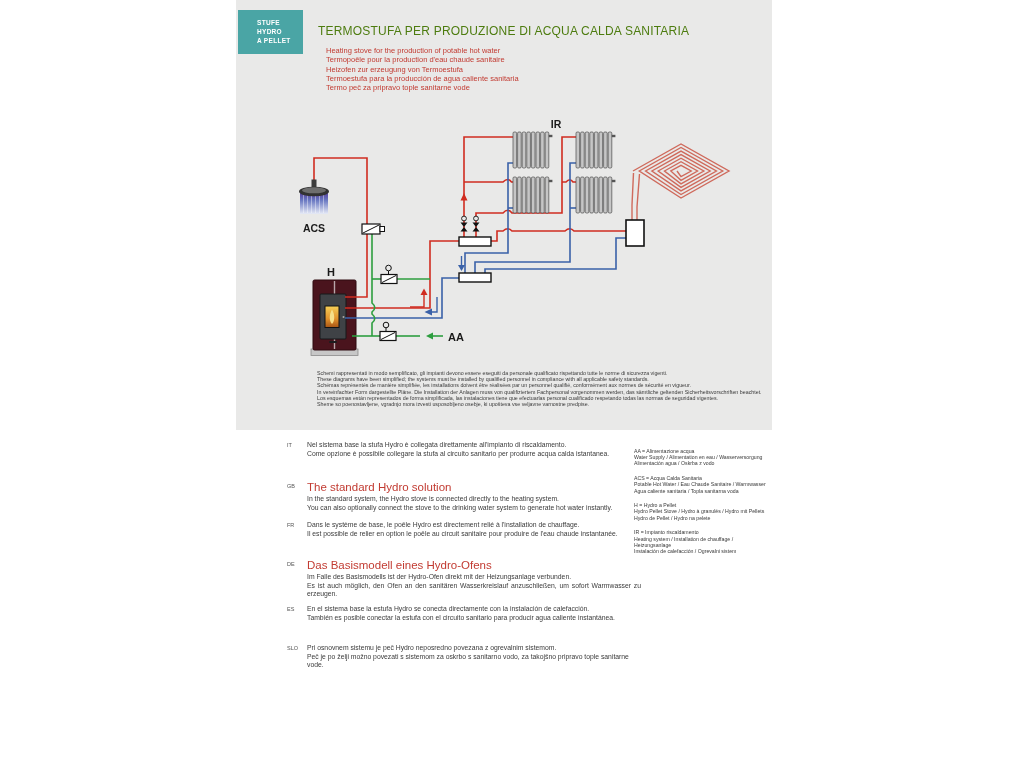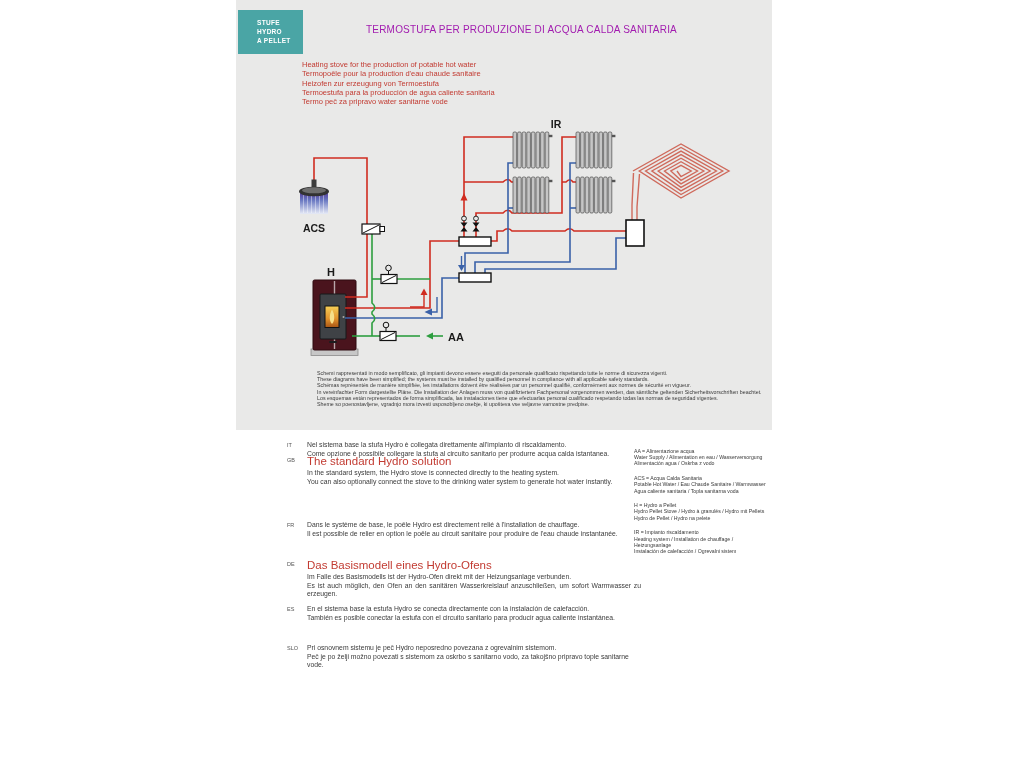--- a/index.html
+++ b/index.html
@@ -2,23 +2,23 @@
 <html><head>
 <meta charset="utf-8">
 <style>
   html,body{margin:0;padding:0;}
   body{width:1024px;height:768px;position:relative;background:#ffffff;
        font-family:"Liberation Sans", sans-serif;overflow:hidden;}
   .panel{position:absolute;left:236px;top:0;width:536px;height:430px;background:#e9e9e8;}
   .badge{position:absolute;left:238px;top:10px;width:65px;height:44px;background:#4aa5a5;
          color:#ffffff;font-size:6.5px;font-weight:bold;line-height:9px;letter-spacing:.3px;
          padding:8px 0 0 19px;box-sizing:border-box;}
-  .title{position:absolute;left:318px;top:24px;width:440px;font-size:10px;letter-spacing:.2px;
-         color:#a21caf;white-space:nowrap;margin-left:48px;}
-  .subtitles{position:absolute;left:302px;top:46px;font-size:7.5px;line-height:9.3px;color:#c23b32;margin-top:14px;}
+  .title{position:absolute;left:318px;top:24px;width:440px;font-size:12px;letter-spacing:.2px;
+         color:#4d7c0f;white-space:nowrap;}
+  .subtitles{position:absolute;left:326px;top:46px;font-size:7.5px;line-height:9.3px;color:#c23b32;}
   .disclaimer{position:absolute;left:317px;top:370px;font-size:5.3px;line-height:6.2px;color:#3a3a3a;width:450px;}
   .svgwrap{position:absolute;left:236px;top:0;width:536px;height:430px;}
   .section{position:absolute;left:287px;width:356px;}
   .sec-code{position:absolute;left:0;top:2px;font-size:5.5px;color:#555;}
   .sec-title{margin-left:20px;font-size:11.5px;line-height:13px;color:#c23b32;}
   .sec-body{margin-left:20px;margin-top:1px;font-size:6.8px;line-height:8.2px;color:#3b3b3b;}
   .sec-body.just{text-align:justify;width:334px;}
   .legend{position:absolute;left:634px;top:448px;width:132px;}
   .leg-block{margin-bottom:8.5px;font-size:5.2px;line-height:6.2px;color:#3a3a3a;}
   svg text{font-family:"Liberation Sans", sans-serif;font-weight:bold;fill:#1a1a1a;}
@@ -34,21 +34,21 @@
   <div>A PELLET</div>
 </div>
 
 <div class="title">TERMOSTUFA PER PRODUZIONE DI ACQUA CALDA SANITARIA</div>
 
 <div class="subtitles">
   <div>Heating stove for the production of potable hot water</div>
   <div>Termopoêle pour la production d'eau chaude sanitaire</div>
   <div>Heizofen zur erzeugung von Termoestufa</div>
   <div>Termoestufa para la producción de agua caliente sanitaria</div>
-  <div>Termo peč za pripravo water sanitarne vode</div>
+  <div>Termo peč za pripravo tople sanitarne vode</div>
 </div>
 
 <div class="svgwrap">
 <svg width="536" height="430" viewBox="0 0 536 430" xmlns="http://www.w3.org/2000/svg">
   <defs>
     <linearGradient id="waterGrad" x1="0" y1="0" x2="0" y2="1">
       <stop offset="0" stop-color="#56429e"></stop>
       <stop offset="0.35" stop-color="#6a79c2"></stop>
       <stop offset="1" stop-color="#e6eaf6"></stop>
     </linearGradient>
@@ -203,21 +203,21 @@
   <div>Los esquemas están representados de forma simplificada, las instalaciones tiene que efectuarlas personal cualificado respetando todas las normas de seguridad vigentes.</div>
   <div>Sheme so poenostavljene, vgradnjo mora izvesti usposobljeno osebje, ki upošteva vse veljavne varnostne predpise.</div>
 </div>
 
 <div class="section" style="top:440px">
   <span class="sec-code">IT</span>
   <div class="sec-body">Nel sistema base la stufa Hydro è collegata direttamente all'impianto di riscaldamento.</div>
   <div class="sec-body">Come opzione è possibile collegare la stufa al circuito sanitario per produrre acqua calda istantanea.</div>
 </div>
 
-<div class="section" style="top:455px">
+<div class="section" style="top:481px">
   <span class="sec-code">GB</span>
   <div class="sec-title">The standard Hydro solution</div>
   <div class="sec-body">In the standard system, the Hydro stove is connected directly to the heating system.</div>
   <div class="sec-body">You can also optionally connect the stove to the drinking water system to generate hot water instantly.</div>
 </div>
 
 <div class="section" style="top:520px">
   <span class="sec-code">FR</span>
   <div class="sec-body">Dans le système de base, le poêle Hydro est directement relié à l'installation de chauffage.</div>
   <div class="sec-body">Il est possible de relier en option le poêle au circuit sanitaire pour produire de l'eau chaude instantanée.</div>

